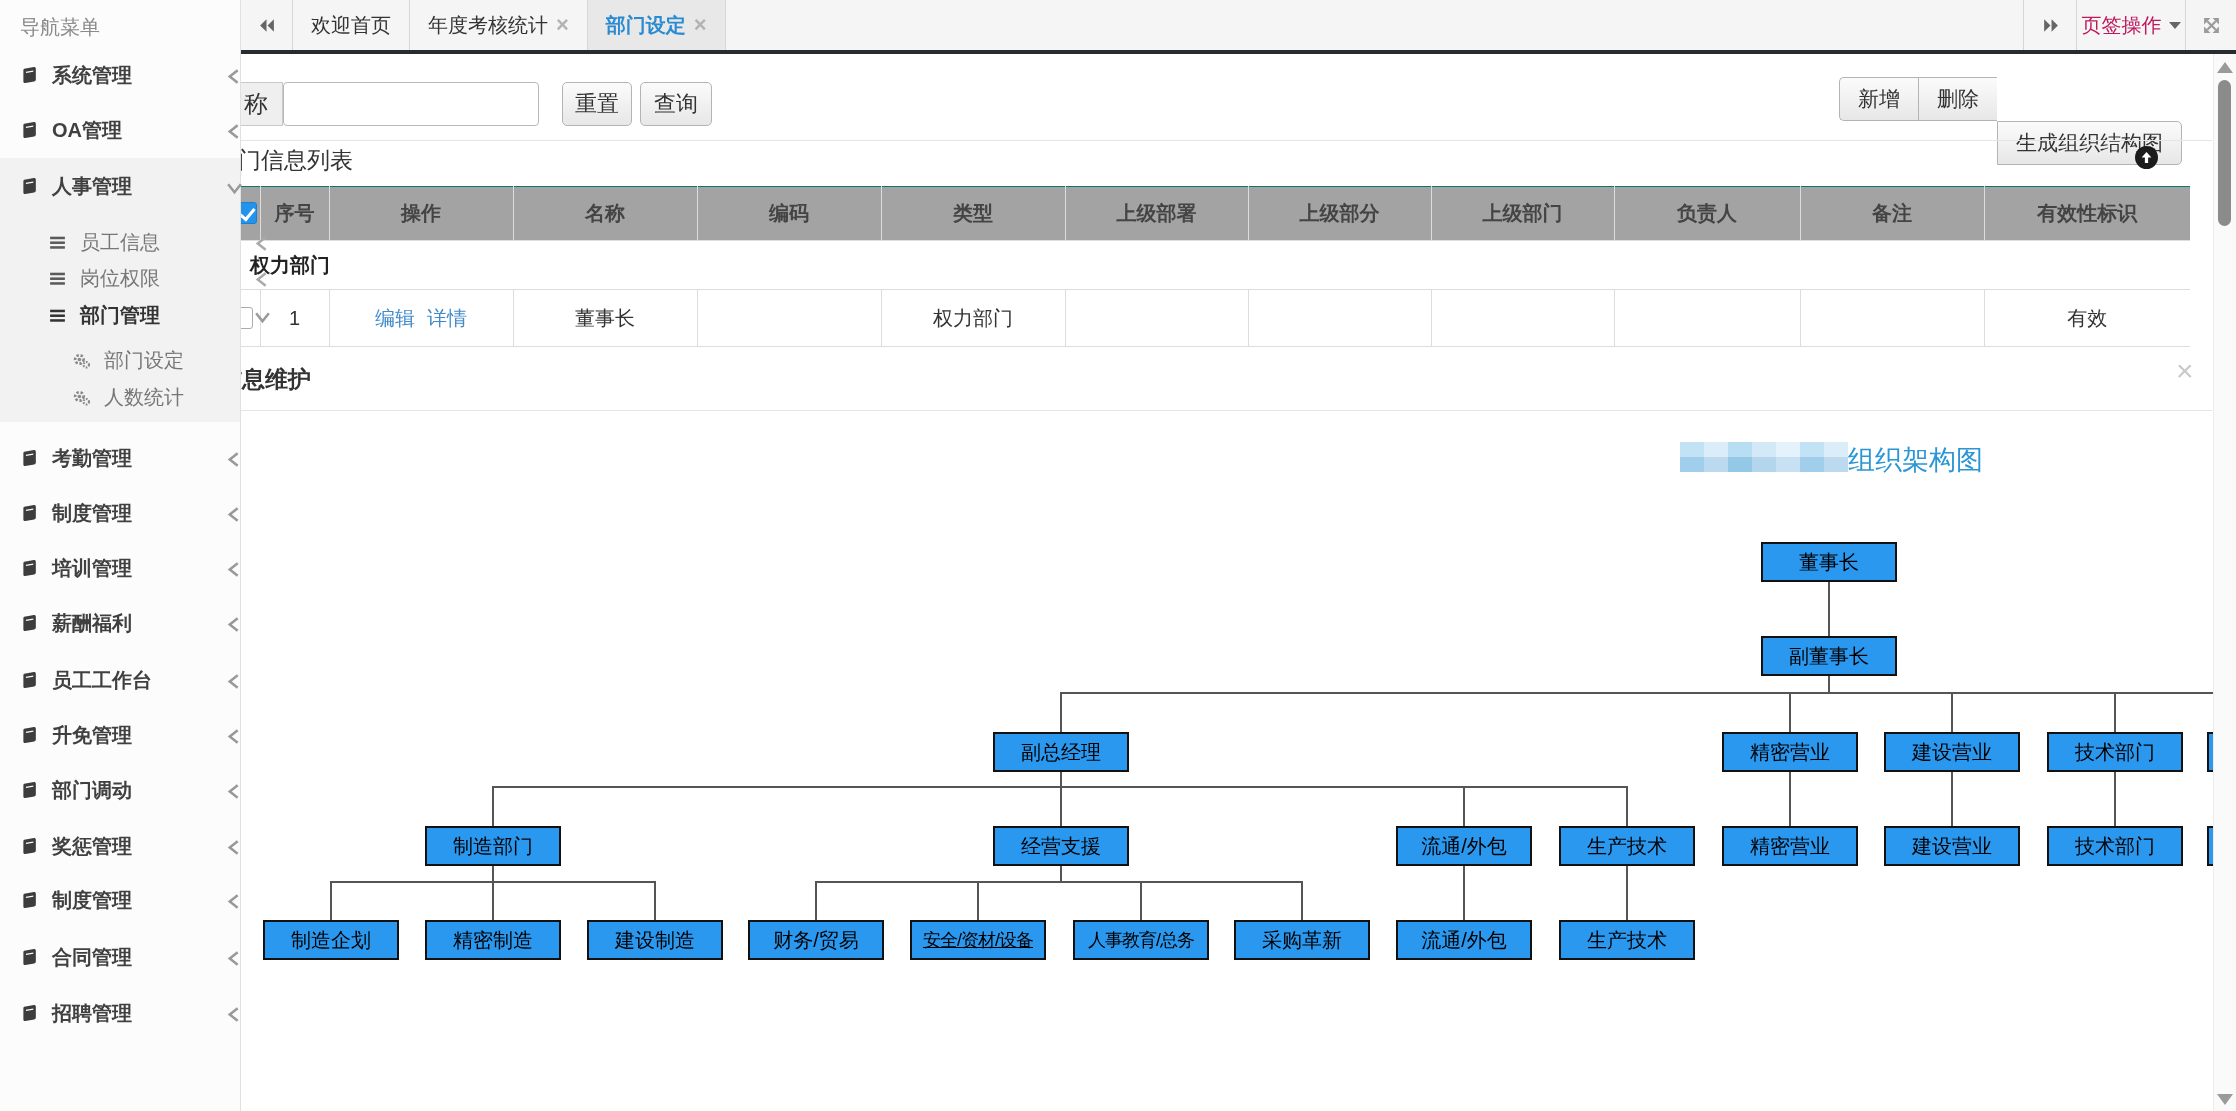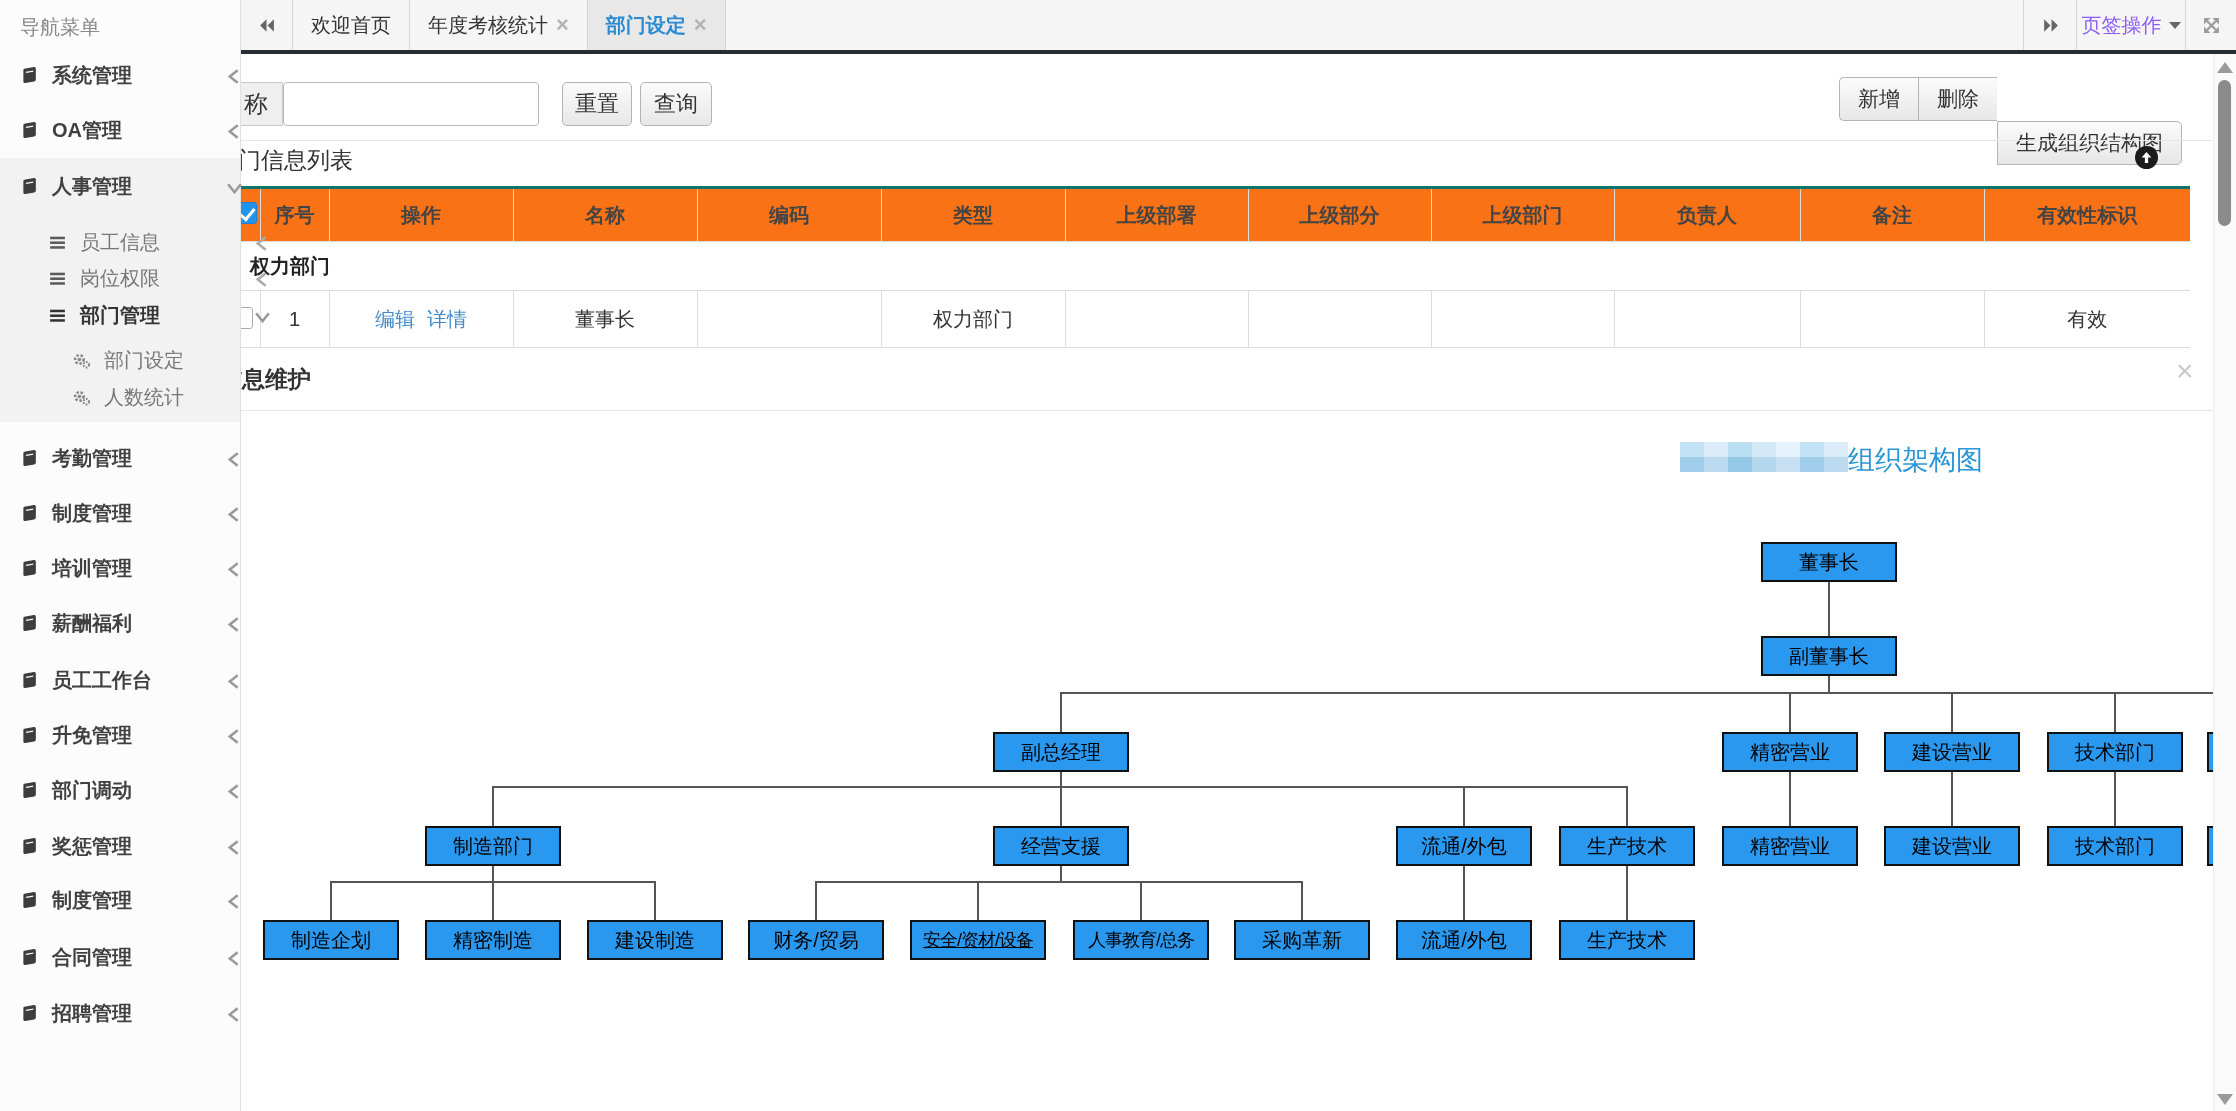--- a/index.html
+++ b/index.html
@@ -8,21 +8,21 @@
   
   .tabbar{position:absolute;left:240px;top:0;right:0;height:50px;background:#f5f5f5;display:flex;z-index:5;}
   .tabbar-underline{position:absolute;left:240px;top:50px;right:0;height:4px;background:#272c31;z-index:6;}
   .tb-cell{display:flex;align-items:center;justify-content:center;border-right:1px solid #d6d6d6;height:100%;}
   .tb-scroll{width:52px;}
   .tab{padding:0 18px;font-size:20px;color:#333;gap:8px;cursor:pointer;}
   .tab .x{color:#b3b3b3;font-size:22px;font-weight:bold;line-height:1;}
   .tab.active{background:#e8e8e8;color:#2a8bd0;font-weight:bold;}
   .tb-spacer{flex:1;border-right:none;}
   .tb-right{border-left:1px solid #d6d6d6;}
-  .tb-ops{width:108px;font-size:20px;color:#8b5cf6;gap:7px;}
+  .tb-ops{width:108px;font-size:20px;color:#be185d;gap:7px;}
   .caret-down{width:0;height:0;border-left:6px solid transparent;border-right:6px solid transparent;border-top:7px solid #666;}
   
   .divider{position:absolute;background:#e5e5e5;height:1px;z-index:1;}
   .fld-label{position:absolute;left:205px;top:82px;width:78px;height:44px;background:#efefef;border:1px solid #c9c9c9;
              display:flex;align-items:center;justify-content:center;font-size:24px;color:#333;z-index:1;box-sizing:border-box;}
   .fld-input{position:absolute;left:283px;top:82px;width:256px;height:44px;border:1px solid #b9b9b9;border-radius:4px;
              font-size:20px;padding:0 10px;box-sizing:border-box;z-index:1;outline:none;}
   .btn{background:linear-gradient(#fbfbfb,#e7e7e7);border:1px solid #b4b4b4;border-radius:5px;color:#333;
        font-size:22px;display:flex;align-items:center;justify-content:center;cursor:pointer;z-index:1;box-sizing:border-box;}
   .btn-reset{position:absolute;left:562px;top:82px;width:70px;height:44px;}
@@ -31,21 +31,21 @@
   .btn-group .btn{border-radius:0;border-right-width:0;padding:0 18px;height:44px;font-size:21px;}
   .btn-group .btn:first-child{border-radius:5px 0 0 5px;}
   .btn-group .btn:last-child{border-radius:0 5px 5px 0;border-right-width:1px;margin-top:44px;}
   
   .panel-title{position:absolute;font-size:23px;color:#333;z-index:1;white-space:nowrap;}
   .tool-circle{position:absolute;left:2135px;top:146px;width:23px;height:23px;border-radius:50%;background:#1b1b1b;
                display:flex;align-items:center;justify-content:center;z-index:1;cursor:pointer;}
   table.grid{position:absolute;left:205px;top:186px;width:1985px;border-collapse:collapse;z-index:1;table-layout:fixed;}
   table.grid td,table.grid th{border-bottom:1px solid #ddd;font-size:20px;color:#333;text-align:center;
                overflow:hidden;white-space:nowrap;box-sizing:border-box;}
-  tr.hdr th{border-top:3px solid #0f766e;border-right:1px solid #ddd;height:54px;font-weight:bold;color:#444;background:#f97316;}
+  tr.hdr th{border-top:1px solid #0f766e;border-right:1px solid #ddd;height:54px;font-weight:bold;color:#444;background:#a3a3a3;}
   tr.hdr th:last-child{border-right:none;}
   tr.grp td{height:49px;text-align:left;font-weight:bold;color:#222;padding-left:45px;}
   tr.row td{height:57px;border-right:1px solid #ddd;}
   tr.row td:last-child{border-right:none;}
   tr.row td:first-child,tr.hdr th:first-child{border-right:1px solid #ddd;}
   a.lnk{color:#428bca;text-decoration:none;margin:16px 6px;cursor:pointer;}
   .cb{position:absolute;width:22px;height:22px;border-radius:3px;z-index:1;box-sizing:border-box;}
   .cb-checked{left:235px;top:202px;background:#2493ec;border:1px solid #1d7fd1;}
   .cb-checked::after{content:"";position:absolute;left:6px;top:2px;width:7px;height:12px;border:solid #fff;
                      border-width:0 3px 3px 0;transform:rotate(40deg);}

